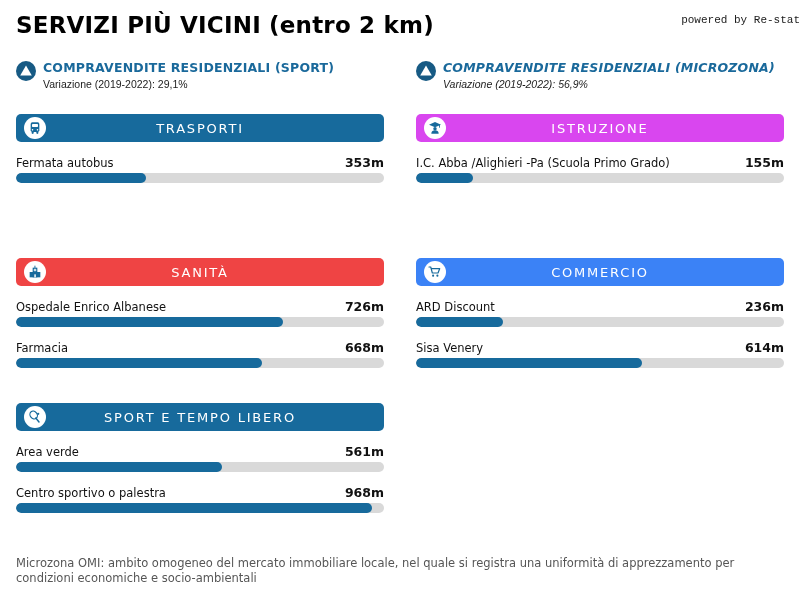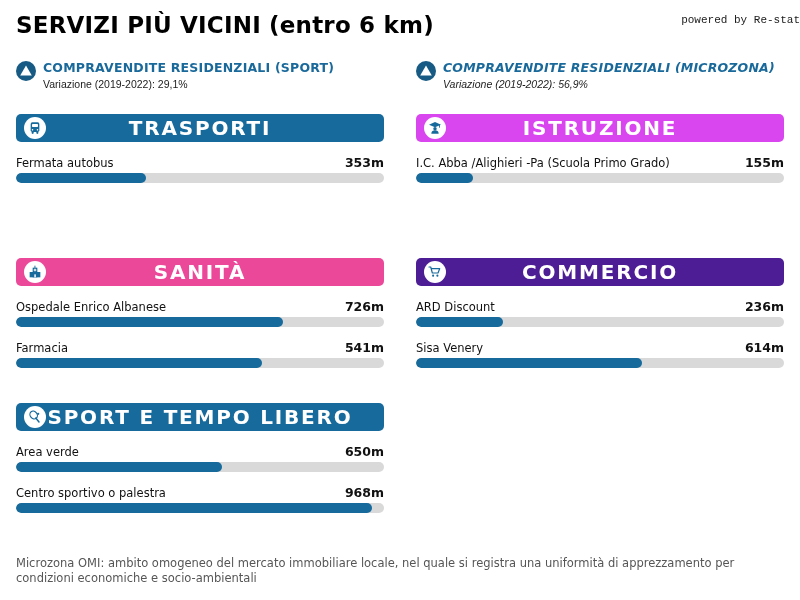--- a/index.html
+++ b/index.html
@@ -30,38 +30,38 @@
   .card-header{
     position:relative;height:28px;border-radius:5px;
     display:flex;align-items:center;justify-content:center;
   }
   .hdr-circle{
     position:absolute;left:8px;top:3px;width:22px;height:22px;border-radius:50%;
     background:#fff;display:flex;align-items:center;justify-content:center;
   }
   .hdr-circle svg{width:16px;height:16px;display:block;}
   .card-title{
-    color:#fff;font-weight:bold;font-size:20px;letter-spacing:1.8px;
+    color:#fff;font-weight:normal;font-size:13px;letter-spacing:1.8px;
   }
   .svc-item{margin-top:14px;}
   .svc-item:first-of-type{margin-top:5px;}
   .svc-row{display:flex;justify-content:space-between;align-items:baseline;line-height:14px;}
   .svc-label{font-size:11.5px;color:#111;}
   .svc-value{font-size:12.5px;font-weight:bold;color:#111;margin-left:9px;}
   .svc-bar{margin-top:3px;height:10px;border-radius:5px;background:#d9d9d9;overflow:hidden;}
   .svc-fill{height:100%;border-radius:5px;}
   .footer-note{
     position:absolute;left:16px;top:556px;width:774px;
     font-size:11.5px;line-height:15px;color:#565656;
   }
 </style>
 </head>
 <body>
 
-<div class="page-title">SERVIZI PIÙ VICINI (entro 6 km)</div>
+<div class="page-title">SERVIZI PIÙ VICINI (entro 2 km)</div>
 <div class="powered">powered by Re-stat</div>
 
 <div class="stat left">
   <svg class="stat-icon" viewBox="0 0 20 20">
     <circle cx="10" cy="10" r="10" fill="#175a84"></circle>
     <path d="M10 4.6 L15.8 14.6 L4.2 14.6 Z" fill="#ffffff"></path>
   </svg>
   <div>
     <div class="stat-heading">COMPRAVENDITE RESIDENZIALI (SPORT)</div>
     <div class="stat-detail">Variazione (2019-2022): 29,1%</div>
@@ -120,21 +120,21 @@
       <span class="svc-label">I.C. Abba /Alighieri -Pa (Scuola Primo Grado)</span>
       <span class="svc-value">155m</span>
     </div>
     <div class="svc-bar">
       <div class="svc-fill" style="background: rgb(23, 106, 156); width: 15.5%;"></div>
     </div>
   </div>
 </div>
 
 <div class="card c3">
-  <div class="card-header" style="background:#ec4899">
+  <div class="card-header" style="background:#ef4444">
     <span class="hdr-circle">
       <svg viewBox="0 0 24 24">
         <rect x="4" y="12" width="16" height="8" fill="#176a9c"></rect>
         <rect x="8.5" y="5.5" width="7" height="14.5" fill="#176a9c"></rect>
         <rect x="11.2" y="2.5" width="1.4" height="3.5" fill="#176a9c"></rect>
         <rect x="11.2" y="7" width="1.6" height="4" fill="#ffffff"></rect>
         <rect x="10" y="8.2" width="4" height="1.6" fill="#ffffff"></rect>
         <rect x="11" y="15.5" width="2.2" height="4.5" fill="#ffffff"></rect>
       </svg>
     </span>
@@ -145,30 +145,30 @@
       <span class="svc-label">Ospedale Enrico Albanese</span>
       <span class="svc-value">726m</span>
     </div>
     <div class="svc-bar">
       <div class="svc-fill" style="background: rgb(23, 106, 156); width: 72.6%;"></div>
     </div>
   </div>
   <div class="svc-item">
     <div class="svc-row">
       <span class="svc-label">Farmacia</span>
-      <span class="svc-value">541m</span>
+      <span class="svc-value">668m</span>
     </div>
     <div class="svc-bar">
       <div class="svc-fill" style="background: rgb(23, 106, 156); width: 66.8%;"></div>
     </div>
   </div>
 </div>
 
 <div class="card c4">
-  <div class="card-header" style="background:#4c1d95">
+  <div class="card-header" style="background:#3b82f6">
     <span class="hdr-circle">
       <svg viewBox="0 0 24 24" fill="none" stroke="#176a9c" stroke-width="1.8" stroke-linecap="round" stroke-linejoin="round">
         <path d="M3 4.5 H5.6 L8 13.5 H16.5 L19 7 H6.3"></path>
         <circle cx="9.2" cy="17.5" r="1.6" fill="#176a9c" stroke="none"></circle>
         <circle cx="15.6" cy="17.5" r="1.6" fill="#176a9c" stroke="none"></circle>
       </svg>
     </span>
     <span class="card-title">COMMERCIO</span>
   </div>
   <div class="svc-item">
@@ -198,21 +198,21 @@
         <ellipse cx="10" cy="9" rx="5.2" ry="6.2" transform="rotate(-38 10 9)" fill="none" stroke="#176a9c" stroke-width="1.8"></ellipse>
         <line x1="13.2" y1="13.6" x2="18" y2="19.5" stroke="#176a9c" stroke-width="2.2" stroke-linecap="round"></line>
         <circle cx="16.8" cy="7.2" r="1.7" fill="#176a9c"></circle>
       </svg>
     </span>
     <span class="card-title">SPORT E TEMPO LIBERO</span>
   </div>
   <div class="svc-item">
     <div class="svc-row">
       <span class="svc-label">Area verde</span>
-      <span class="svc-value">650m</span>
+      <span class="svc-value">561m</span>
     </div>
     <div class="svc-bar">
       <div class="svc-fill" style="background: rgb(23, 106, 156); width: 56.1%;"></div>
     </div>
   </div>
   <div class="svc-item">
     <div class="svc-row">
       <span class="svc-label">Centro sportivo o palestra</span>
       <span class="svc-value">968m</span>
     </div>

